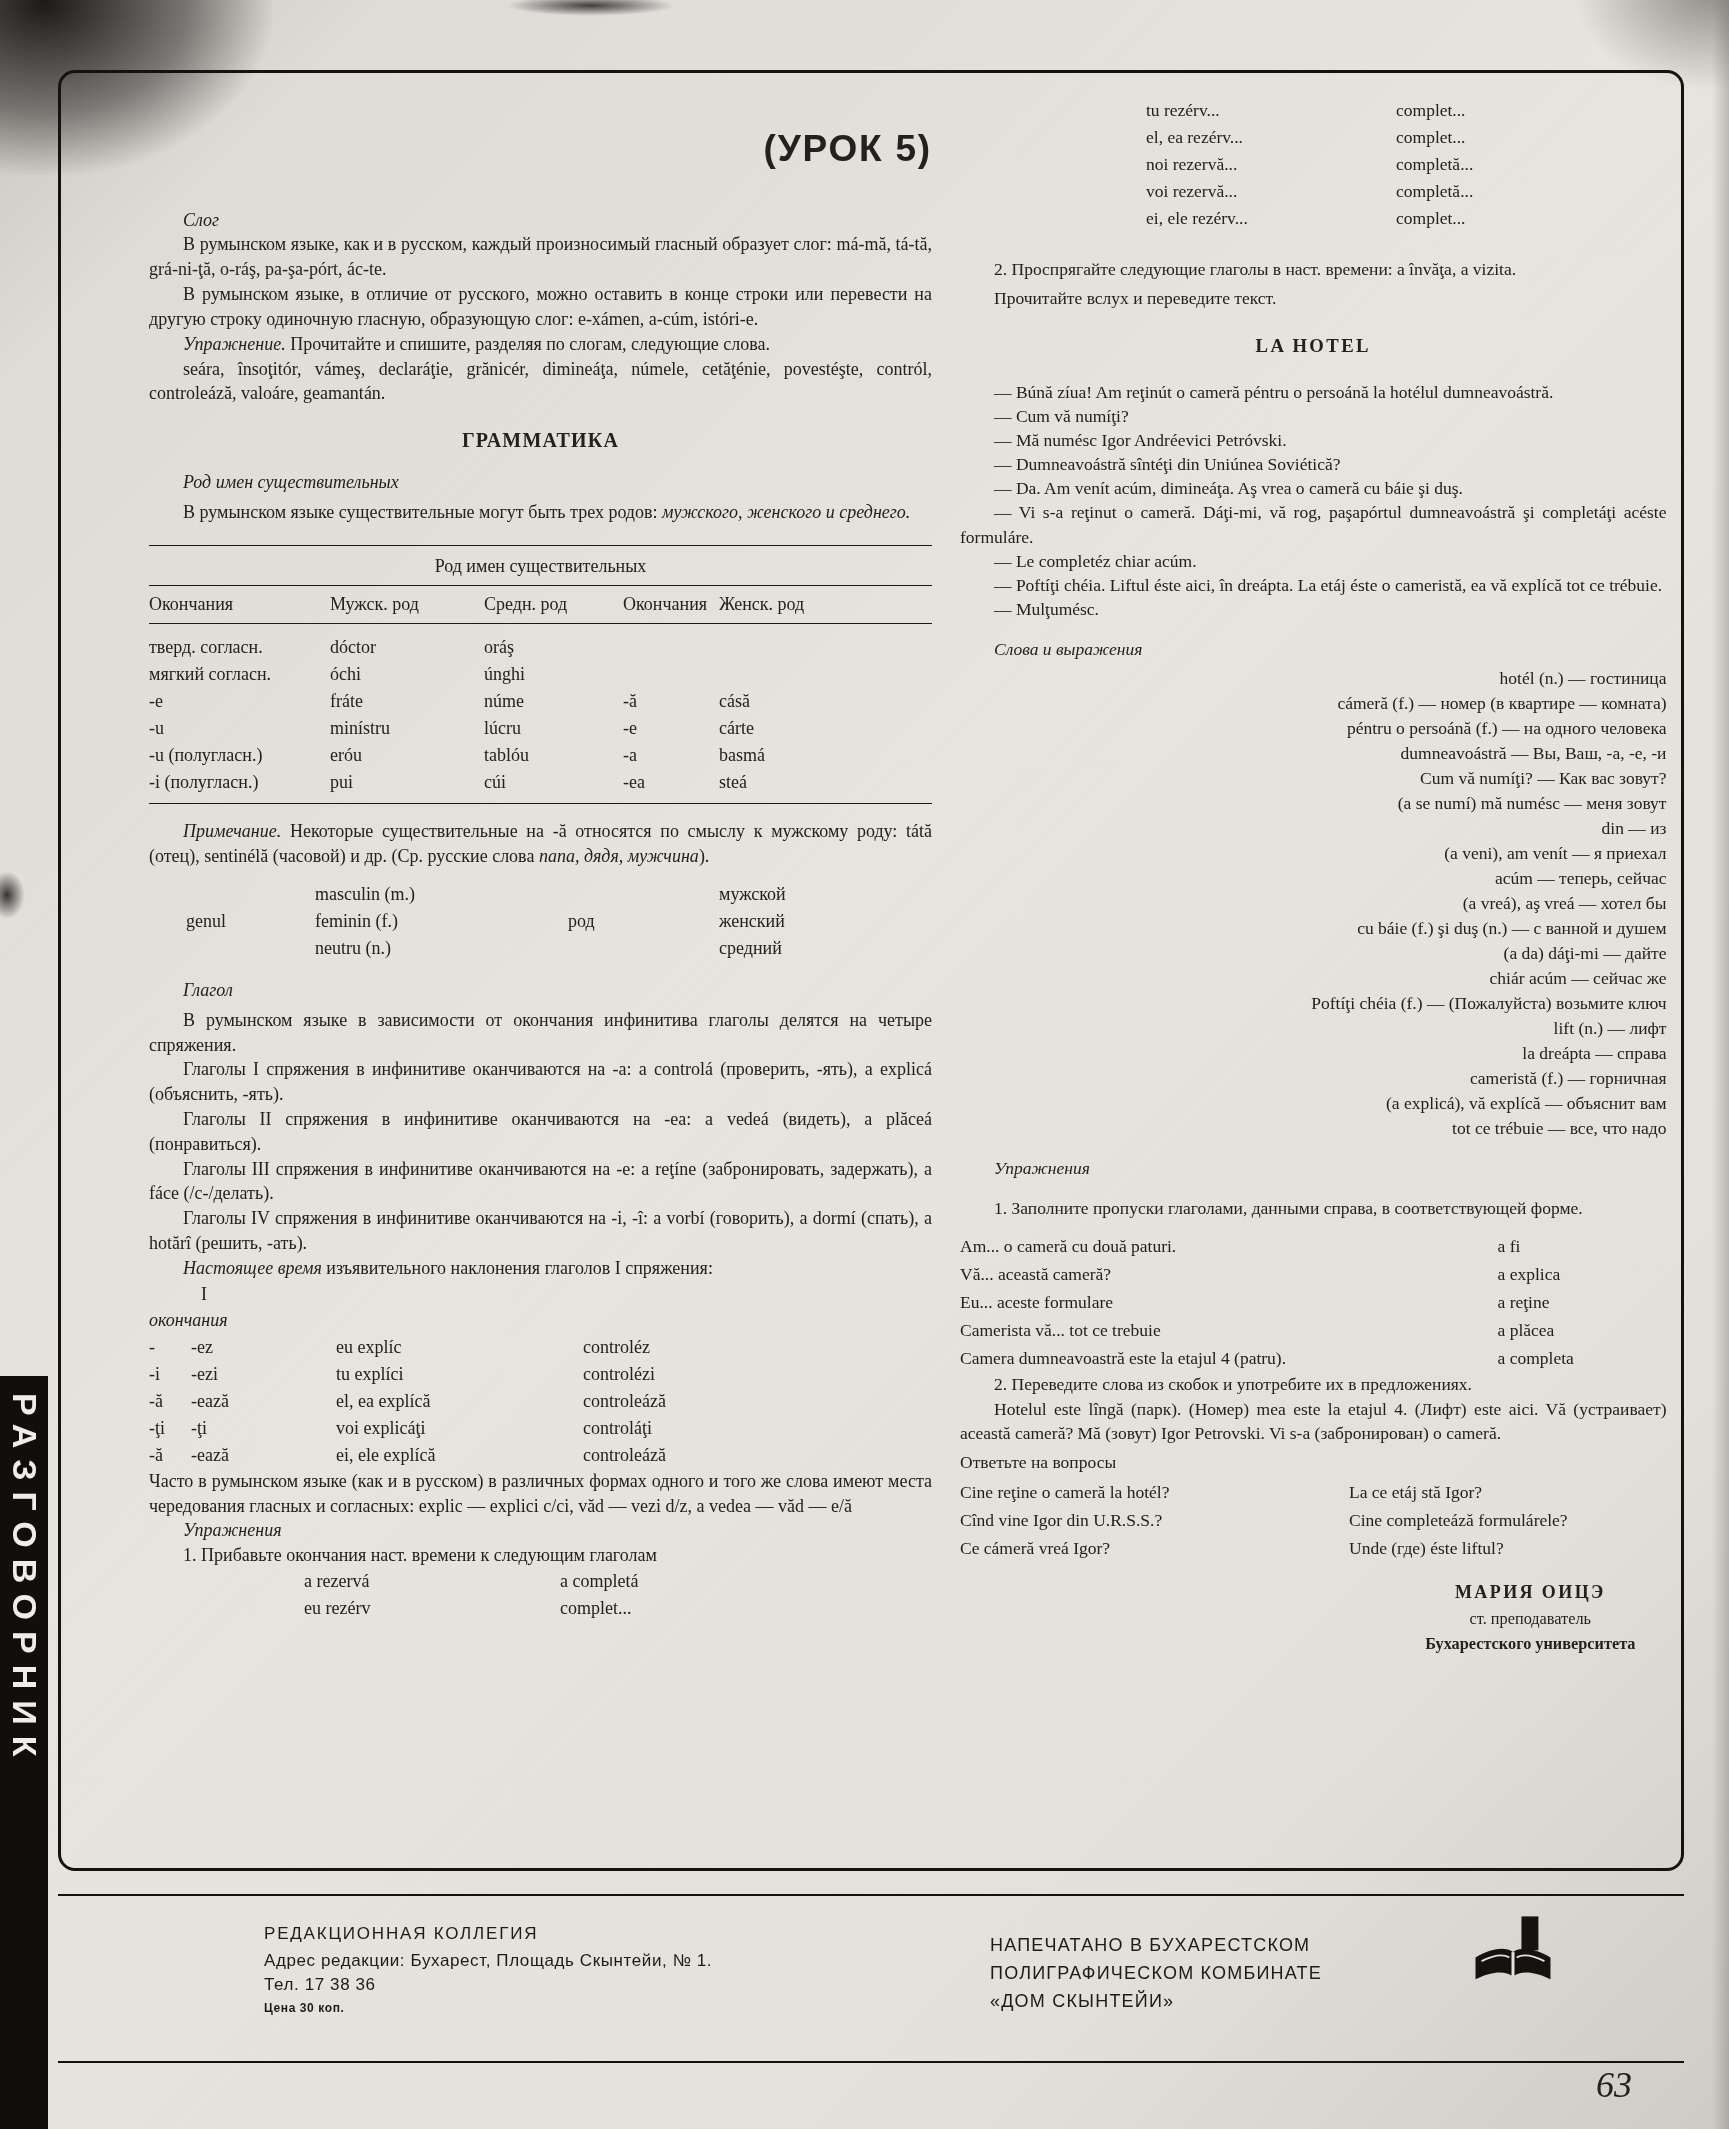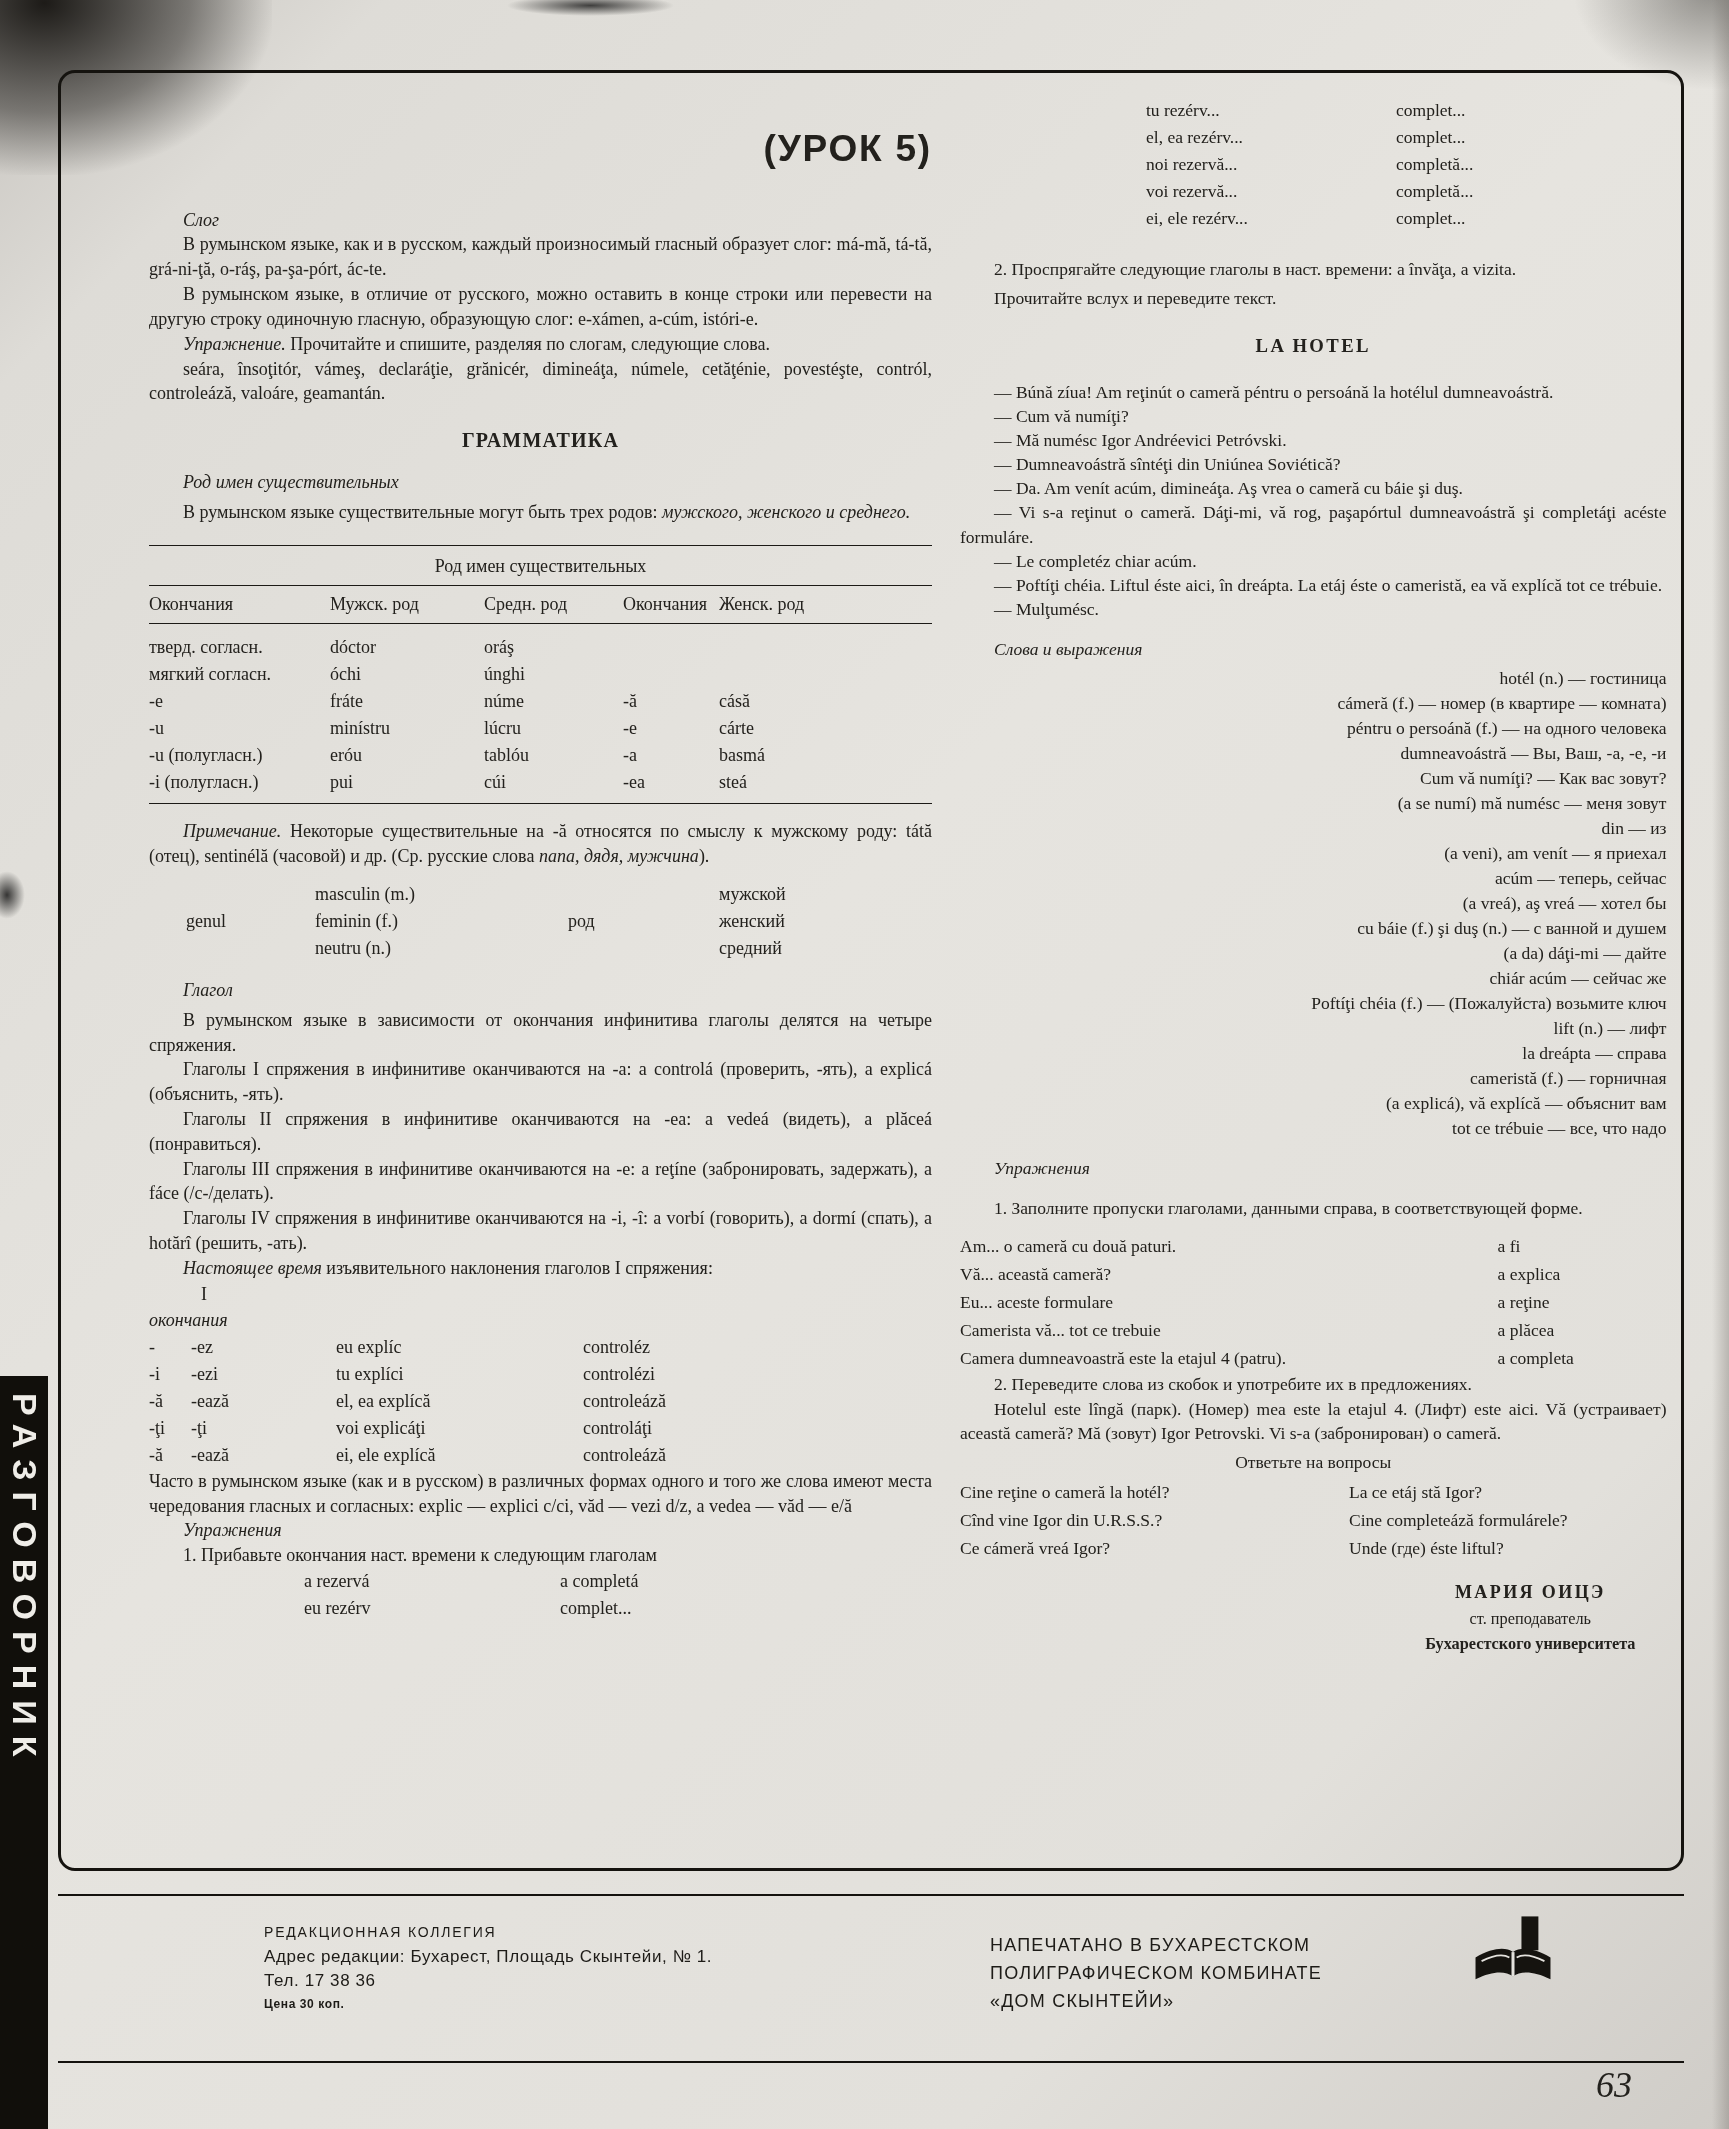--- a/index.html
+++ b/index.html
@@ -76,21 +76,21 @@
   .q-row{display:grid;grid-template-columns:389px 1fr;line-height:28px;}
   .signature{margin:18px 31px 0 auto;text-align:center;width:max-content;}
   .sig-name{font-weight:bold;letter-spacing:2.4px;font-size:18px;}
   .sig-role{font-size:16.3px;margin-top:3.6px;}
   .sig-org{font-weight:bold;font-size:16.3px;margin-top:2.4px;}
 
   
   .rule{position:absolute;left:58px;width:1626px;height:1.8px;background:#14120e;}
   .rule-a{top:1894px;} .rule-b{top:2061px;}
   .f-editorial{position:absolute;left:264px;top:1924px;font-family:"Liberation Sans",sans-serif;color:#1d1b17;}
-  .f-ed-title{font-size:14px;letter-spacing:1.8px;margin-bottom:7.2px;}
+  .f-ed-title{font-size:17px;letter-spacing:1.8px;margin-bottom:7.2px;}
   .f-ed-line{font-size:17px;margin-top:3.6px;letter-spacing:0.6px;}
   .f-ed-price{font-size:12px;font-weight:bold;margin-top:6px;letter-spacing:0.6px;}
   .f-printer{position:absolute;left:990px;top:1931px;font-family:"Liberation Sans",sans-serif;
     font-size:18px;letter-spacing:1.2px;line-height:28px;color:#1d1b17;}
   .f-logo{position:absolute;left:1467px;top:1914px;width:92px;height:81px;}
   .pagenum{position:absolute;left:1596px;top:2064px;font-size:36px;font-style:italic;color:#23211d;}
 
   
   .spine{position:absolute;left:0;top:1376px;width:48px;height:753px;background:#110f0b;
     display:flex;justify-content:center;}
@@ -335,21 +335,21 @@
         </div>
         <div class="fill-row">
           <span>Camera dumneavoastră este la etajul 4 (patru).</span>
           <span>a completa</span>
         </div>
       </div>
 
       <p class="ind">2. Переведите слова из скобок и употребите их в предложениях.</p>
       <p class="ind">Hotelul este lîngă (парк). (Номер) mea este la etajul 4. (Лифт) este aici. Vă (устраивает) această cameră? Mă (зовут) Igor Petrovski. Vi s-a (забронирован) o cameră.</p>
 
-      <p class="sp" style="text-align:center;">Ответьте на вопросы</p>
+      <p class="sp" style="text-align:left;">Ответьте на вопросы</p>
       <div style="margin-top:3.6px;">
         <div class="q-row">
           <span>Cine reţine o cameră la hotél?</span>
           <span>La ce etáj stă Igor?</span>
         </div>
         <div class="q-row">
           <span>Cînd vine Igor din U.R.S.S.?</span>
           <span>Cine completeáză formulárele?</span>
         </div>
         <div class="q-row">

